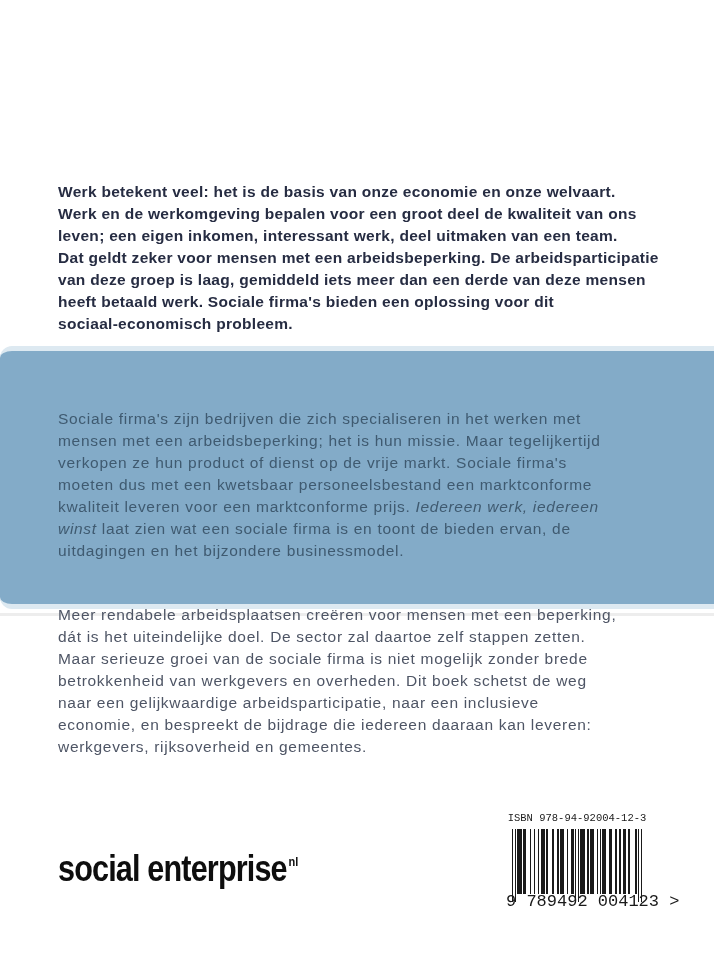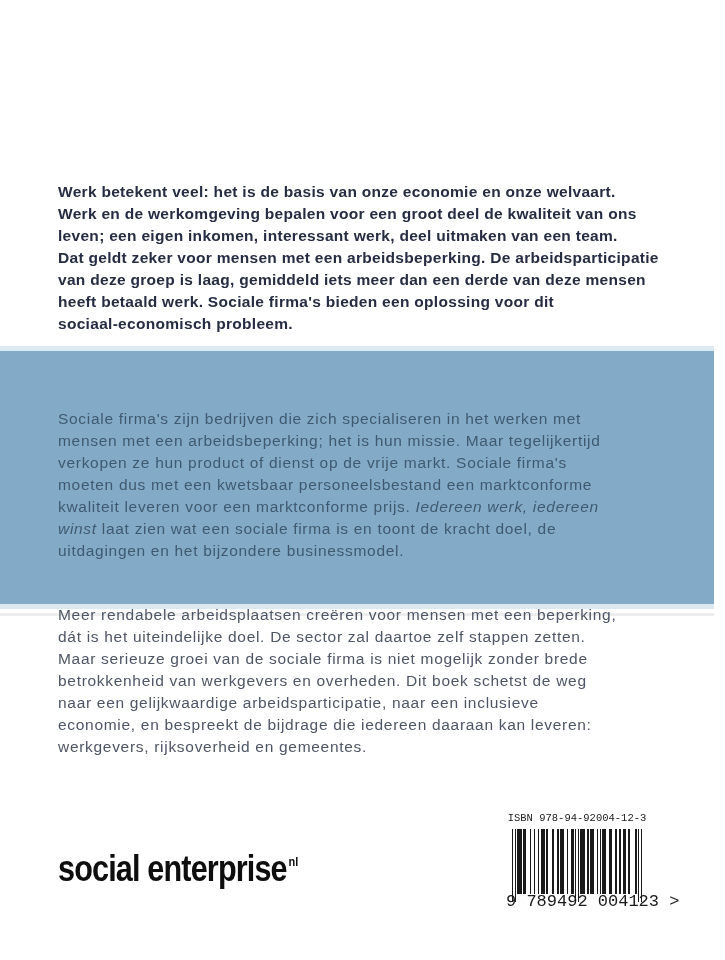--- a/index.html
+++ b/index.html
@@ -22,20 +22,21 @@
     letter-spacing:0.3px;
     color:var(--para-dark,#262c42);
   }
   .band{
     position:absolute;
     left:0;top:346px;
     width:725px;height:253px;
     background:var(--band-bg,#83abc8);
     border-top:5px solid var(--band-edge,#dce8f1);
     border-bottom:5px solid var(--band-edge,#e1ebf2);
+    border-radius:12px;
   }
   .para-band{
     left:58px;top:57px;
     font-weight:normal;
     letter-spacing:0.7px;
     color:var(--band-text,#3f5a70);
   }
   .book-title-italic{ font-style:italic; }
   .faint-line{
     position:absolute;
@@ -103,21 +104,21 @@
 van deze groep is laag, gemiddeld iets meer dan een derde van deze mensen
 heeft betaald werk. Sociale firma's bieden een oplossing voor dit
 sociaal-economisch probleem.</div>
 
   <div class="band">
     <div class="para para-band"><span>Sociale firma's zijn bedrijven die zich specialiseren in het werken met
 mensen met een arbeidsbeperking; het is hun missie. Maar tegelijkertijd
 verkopen ze hun product of dienst op de vrije markt. Sociale firma's
 moeten dus met een kwetsbaar personeelsbestand een marktconforme
 kwaliteit leveren voor een marktconforme prijs. </span><span class="book-title-italic">Iedereen werk, iedereen
-winst</span><span> laat zien wat een sociale firma is en toont de kracht doel, de
+winst</span><span> laat zien wat een sociale firma is en toont de bieden ervan, de
 uitdagingen en het bijzondere businessmodel.</span></div>
   </div>
 
   <div class="faint-line"></div>
 
   <div class="para para-bottom">Meer rendabele arbeidsplaatsen creëren voor mensen met een beperking,
 dát is het uiteindelijke doel. De sector zal daartoe zelf stappen zetten.
 Maar serieuze groei van de sociale firma is niet mogelijk zonder brede
 betrokkenheid van werkgevers en overheden. Dit boek schetst de weg
 naar een gelijkwaardige arbeidsparticipatie, naar een inclusieve

